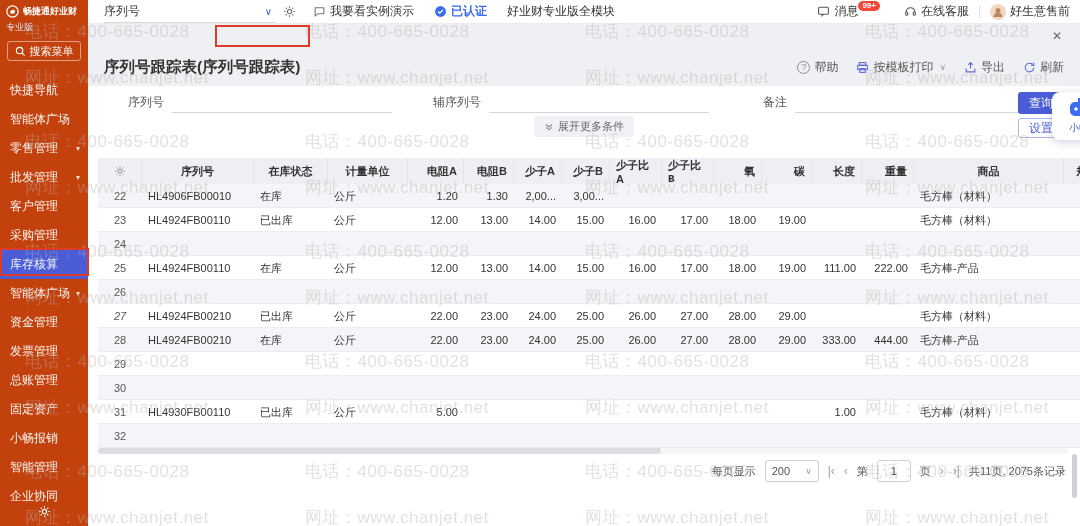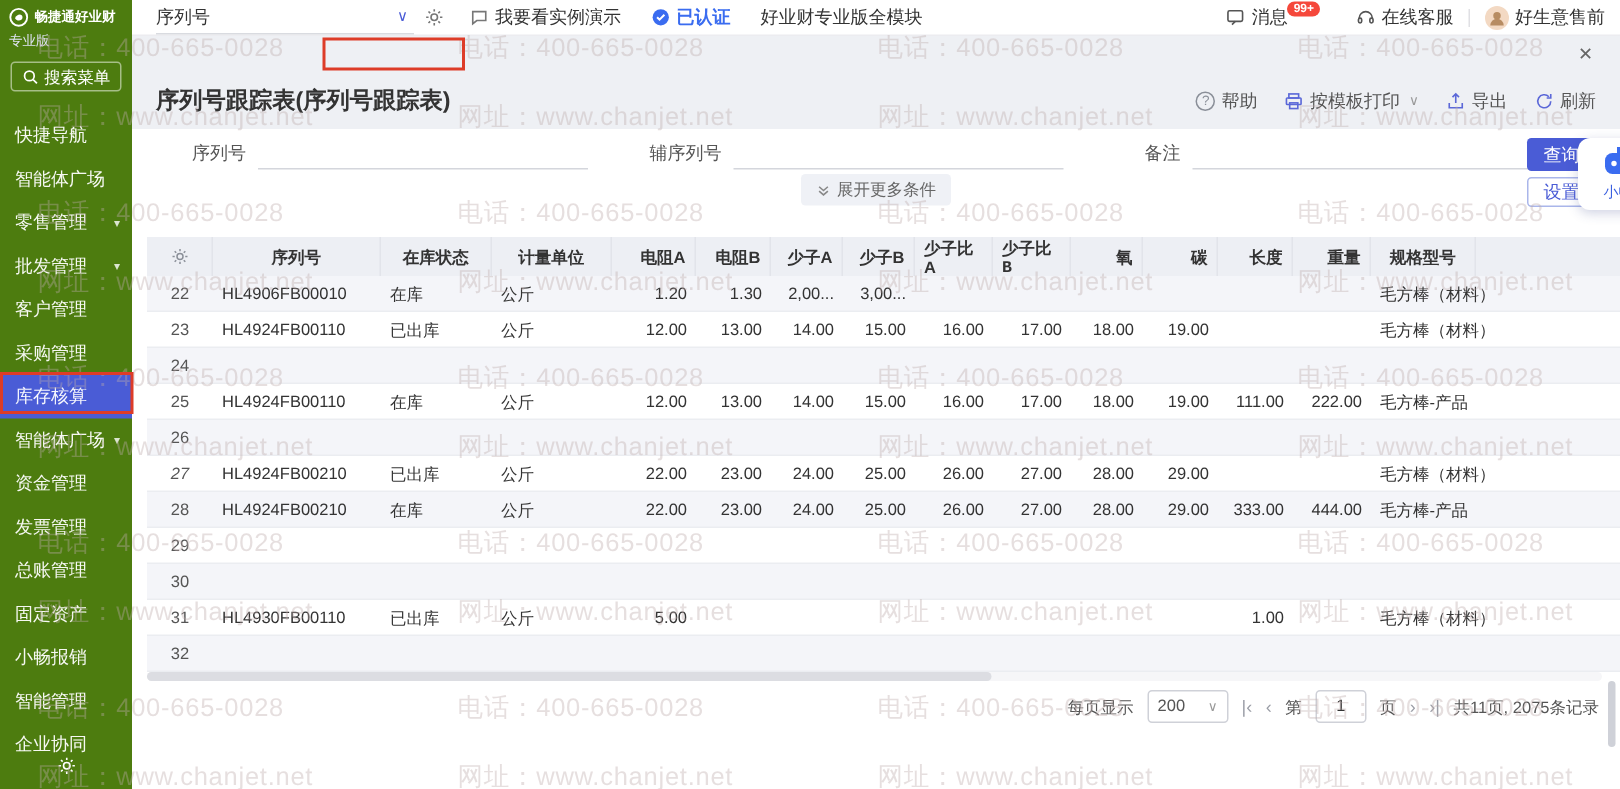--- a/index.html
+++ b/index.html
@@ -18,21 +18,21 @@
   .tb-item { display:flex; align-items:center; gap:4px; margin:0 10px; white-space:nowrap; cursor:pointer; }
   .cert { color:#3a6cf0; font-weight:bold; }
   .spacer { flex:1; }
   .badge { position:relative; top:-6px; left:-4px; background:#f5483b; color:#fff; font-size:8px;
     border-radius:7px; padding:1px 4px; line-height:1; font-weight:bold; }
   .tb-divider { width:1px; height:12px; background:#e0e0e4; }
   .avatar { width:16px; height:16px; border-radius:50%; background:#f3d9c3; display:inline-flex;
     align-items:center; justify-content:center; overflow:hidden; }
 
   
-  .sidebar { position:absolute; left:0; top:0; bottom:0; width:88px; background:#4d7c0f; z-index:12; color:#fff; }
+  .sidebar { position:absolute; left:0; top:0; bottom:0; width:88px; background:#c2410c; z-index:12; color:#fff; }
   .logo-row { display:flex; align-items:center; gap:3px; padding:4px 4px 0 5px; }
   .logo-text { font-size:9px; font-weight:bold; white-space:nowrap; }
   .logo-sub { font-size:9px; color:#dfe3f4; padding:2px 0 0 6px; }
   .side-search { margin:7px 7px 6px 7px; height:20px; border:1px solid rgba(255,255,255,.5);
     border-radius:3px; display:flex; align-items:center; justify-content:center; gap:4px;
     font-size:11px; color:#fff; cursor:pointer; }
   .side-menu { position:absolute; top:76px; left:0; right:0; bottom:24px; overflow:hidden; }
   .side-item { height:29px; display:flex; align-items:center; padding:0 8px 0 10px;
     font-size:12px; color:rgba(255,255,255,.95); cursor:pointer; justify-content:space-between; }
   .side-item.active { background:#4a5cd6; }
@@ -331,20 +331,21 @@
               <div class="th align-right" style="width: 56px;">电阻A</div>
               <div class="th align-right" style="width: 50px;">电阻B</div>
               <div class="th align-right" style="width: 48px;">少子A</div>
               <div class="th align-right" style="width: 48px;">少子B</div>
               <div class="th align-right" style="width: 52px;">少子比A</div>
               <div class="th align-right" style="width: 52px; font-family: Liberation Mono, monospace;">少子比B</div>
               <div class="th align-right" style="width: 48px;">氧</div>
               <div class="th align-right" style="width: 50px;">碳</div>
               <div class="th align-right" style="width: 50px;">长度</div>
               <div class="th align-right" style="width: 52px;">重量</div>
+              <div class="th align-center" style="width: 150px;">商品</div>
               <div class="th align-center" style="width: 70px;">规格型号</div>
             </div>
           <div class="t-body">
               <div class="tr even">
                 <div class="td align-center num-col" style="width: 44px;">22</div>
                 <div class="td align-left" style="width: 112px;">HL4906FB00010</div>
                 <div class="td align-left" style="width: 74px;">在库</div>
                 <div class="td align-left" style="width: 80px;">公斤</div>
                 <div class="td align-right" style="width: 56px;">1.20</div>
                 <div class="td align-right" style="width: 50px;">1.30</div>

